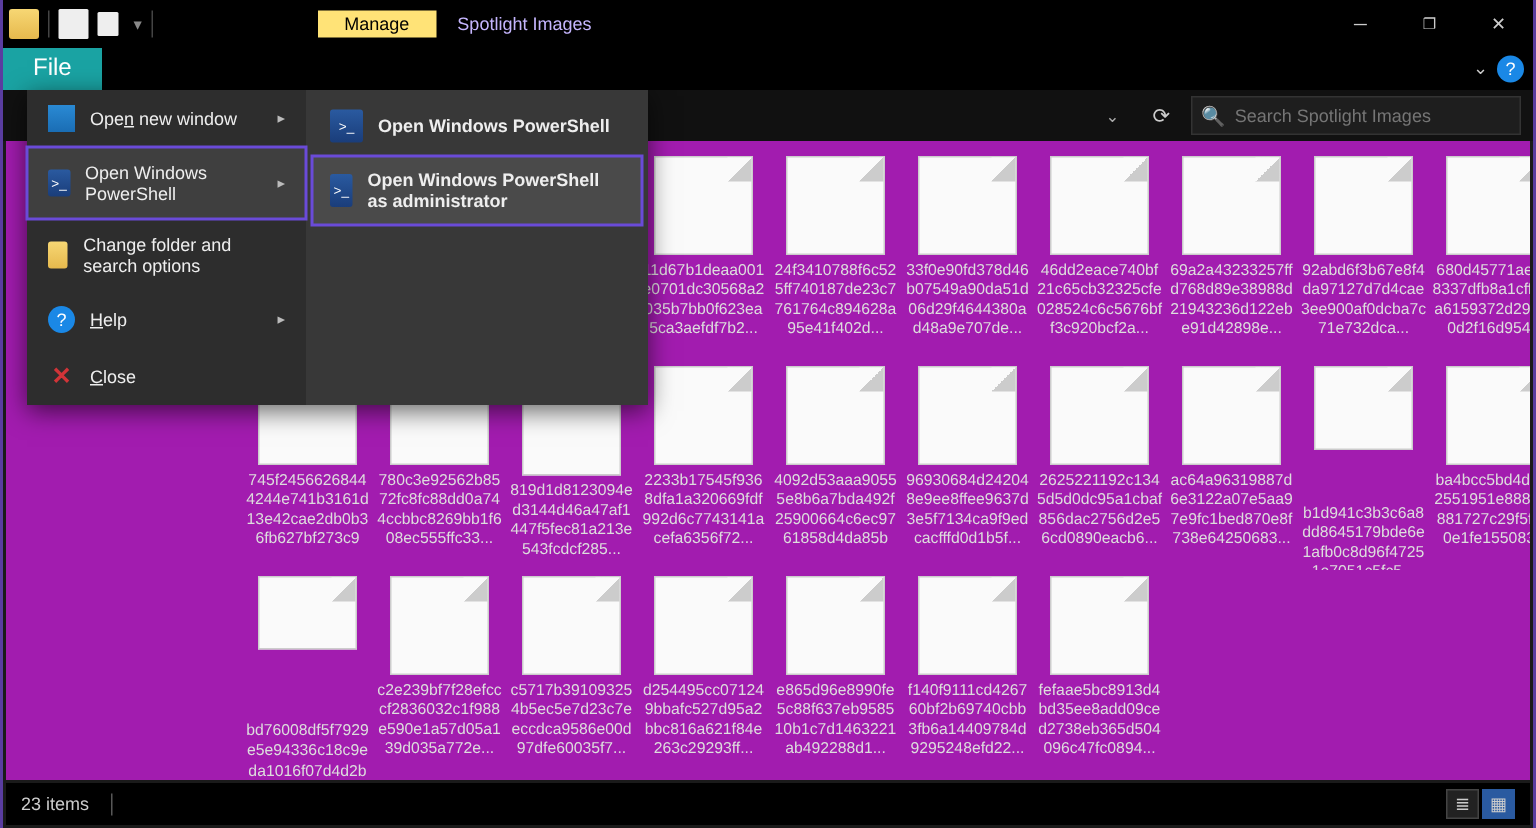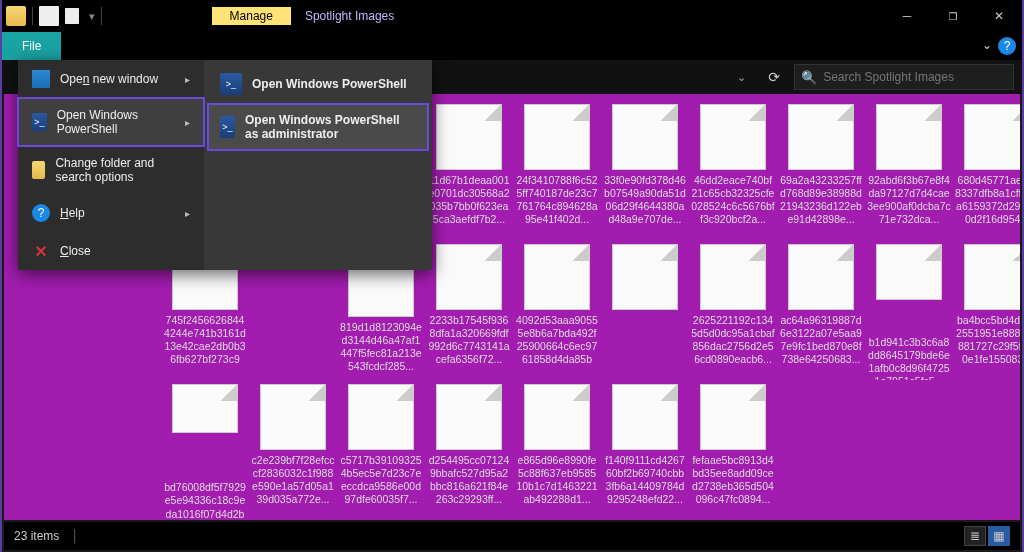--- a/index.html
+++ b/index.html
@@ -12,21 +12,21 @@
   .title-icon.folder { background: linear-gradient(#f7d774,#e6b94d); border-radius: 2px; }
   .title-icon.doc { background: #eee; border-radius: 1px; }
   .title-sep { width: 1px; height: 18px; background: #444; }
   .tab-manage { background: #ffe377; color: #000; padding: 2px 18px; margin-left: 110px; }
   .tab-contextual { color: #c4b5fd; padding: 2px 14px; }
   .win-controls { margin-left: auto; display: flex; }
   .win-btn { width: 46px; height: 32px; display:flex; align-items:center; justify-content:center; color:#ccc; }
 
   
   .ribbon { height: 28px; background: #000; display: flex; align-items: stretch; position: relative; }
-  .file-tab { background: #1aa3a3; color: #fff; padding: 3px 20px 4px; font-size: 12px; display:flex; align-items:center; }
+  .file-tab { background: #1aa3a3; color: #fff; padding: 3px 20px 4px; font-size: 16px; display:flex; align-items:center; }
   .help-icon { width:18px; height:18px; border-radius:50%; background:#1a88e6; color:#fff; display:flex; align-items:center; justify-content:center; font-size:12px; position:absolute; right:6px; top:5px; }
   .collapse-chev { position:absolute; right:30px; top:6px; color:#ccc; font-size:12px; }
 
   
   .addr-row { height: 34px; background: #111; display: flex; align-items: center; padding: 0 8px; gap: 8px; }
   .addr-spacer { flex: 1; }
   .addr-drop { color:#aaa; font-size:11px; padding:4px 8px; }
   .addr-refresh { color:#ccc; font-size:14px; padding:3px 6px; }
   .searchbox { width: 220px; height: 26px; background: #1e1e1e; border:1px solid #333; display:flex; align-items:center; padding:0 6px; gap:6px; }
   .searchbox input { flex:1; background:transparent; border:none; color:#888; font-size:12px; outline:none; }
@@ -129,34 +129,39 @@
         <div class="file-name">92abd6f3b67e8f4da97127d7d4cae3ee900af0dcba7c71e732dca...</div>
       </div>
       <div class="file-item" style="grid-area: 1 / 10;">
         <div class="file-thumb"></div>
         <div class="file-name">680d45771aefae8337dfb8a1cff07ba6159372d295a50d2f16d954...</div>
       </div>
       <div class="file-item" style="grid-area: 2 / 1;">
         <div class="file-thumb"></div>
         <div class="file-name">745f24566268444244e741b3161d13e42cae2db0b36fb627bf273c91...</div>
       </div>
+      <div class="file-item" style="grid-area: 2 / 2;">
+        <div class="file-thumb"></div>
+        <div class="file-name">780c3e92562b8572fc8fc88dd0a744ccbbc8269bb1f608ec555ffc33...</div>
+      </div>
       <div class="file-item" style="grid-area: 2 / 3; justify-content: center;">
         <div class="file-thumb"></div>
         <div class="file-name">819d1d8123094ed3144d46a47af1447f5fec81a213e543fcdcf285...</div>
       </div>
       <div class="file-item" style="grid-area: 2 / 4;">
         <div class="file-thumb"></div>
         <div class="file-name">2233b17545f9368dfa1a320669fdf992d6c7743141acefa6356f72...</div>
       </div>
       <div class="file-item" style="grid-area: 2 / 5;">
         <div class="file-thumb"></div>
         <div class="file-name">4092d53aaa90555e8b6a7bda492f25900664c6ec9761858d4da85bc...</div>
       </div>
       <div class="file-item" style="grid-area: 2 / 6;">
         <div class="file-thumb"></div>
+        <div class="file-name">96930684d242048e9ee8ffee9637d3e5f7134ca9f9edcacfffd0d1b5f...</div>
       </div>
       <div class="file-item" style="grid-area: 2 / 7;">
         <div class="file-thumb"></div>
         <div class="file-name">2625221192c1345d5d0dc95a1cbaf856dac2756d2e56cd0890eacb6...</div>
       </div>
       <div class="file-item" style="grid-area: 2 / 8;">
         <div class="file-thumb"></div>
         <div class="file-name">ac64a96319887d6e3122a07e5aa97e9fc1bed870e8f738e64250683...</div>
       </div>
       <div class="file-item" style="grid-area: 2 / 9; gap: 32px;">

